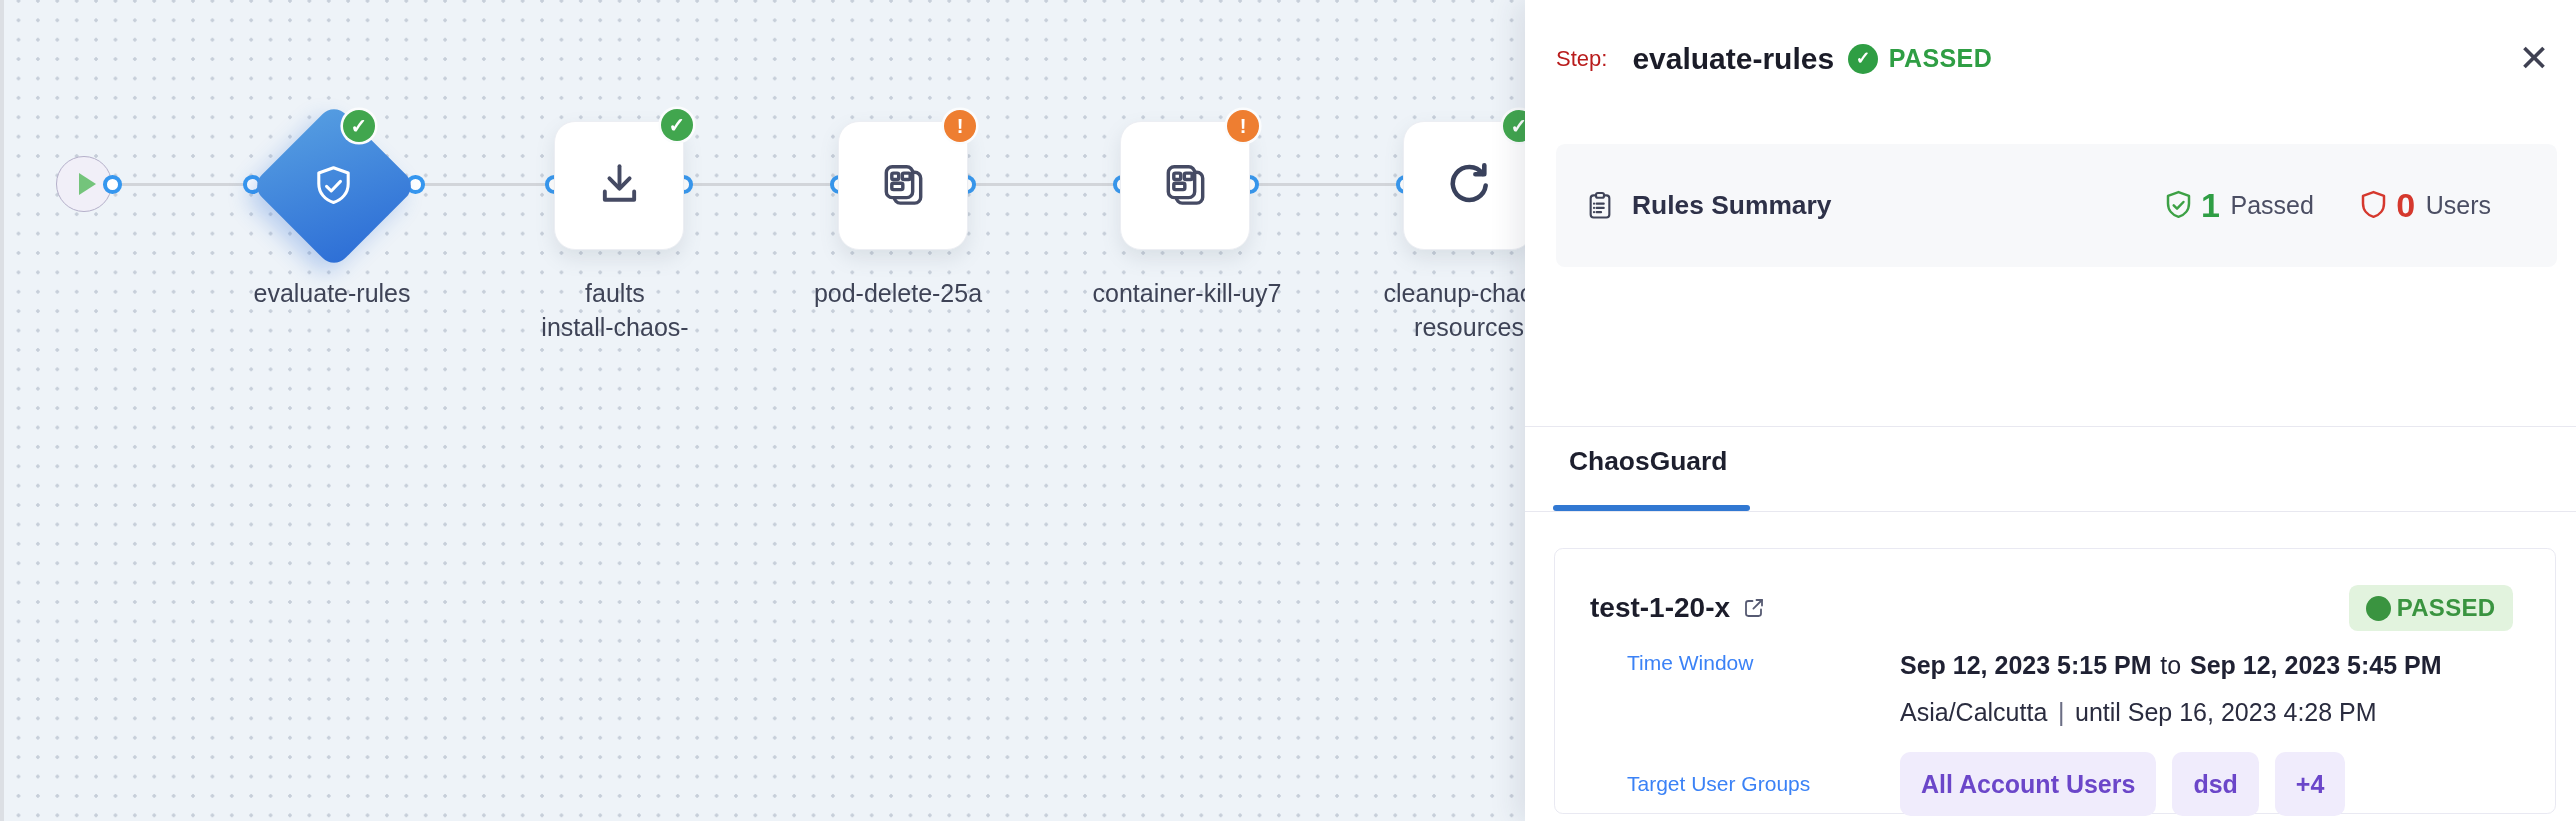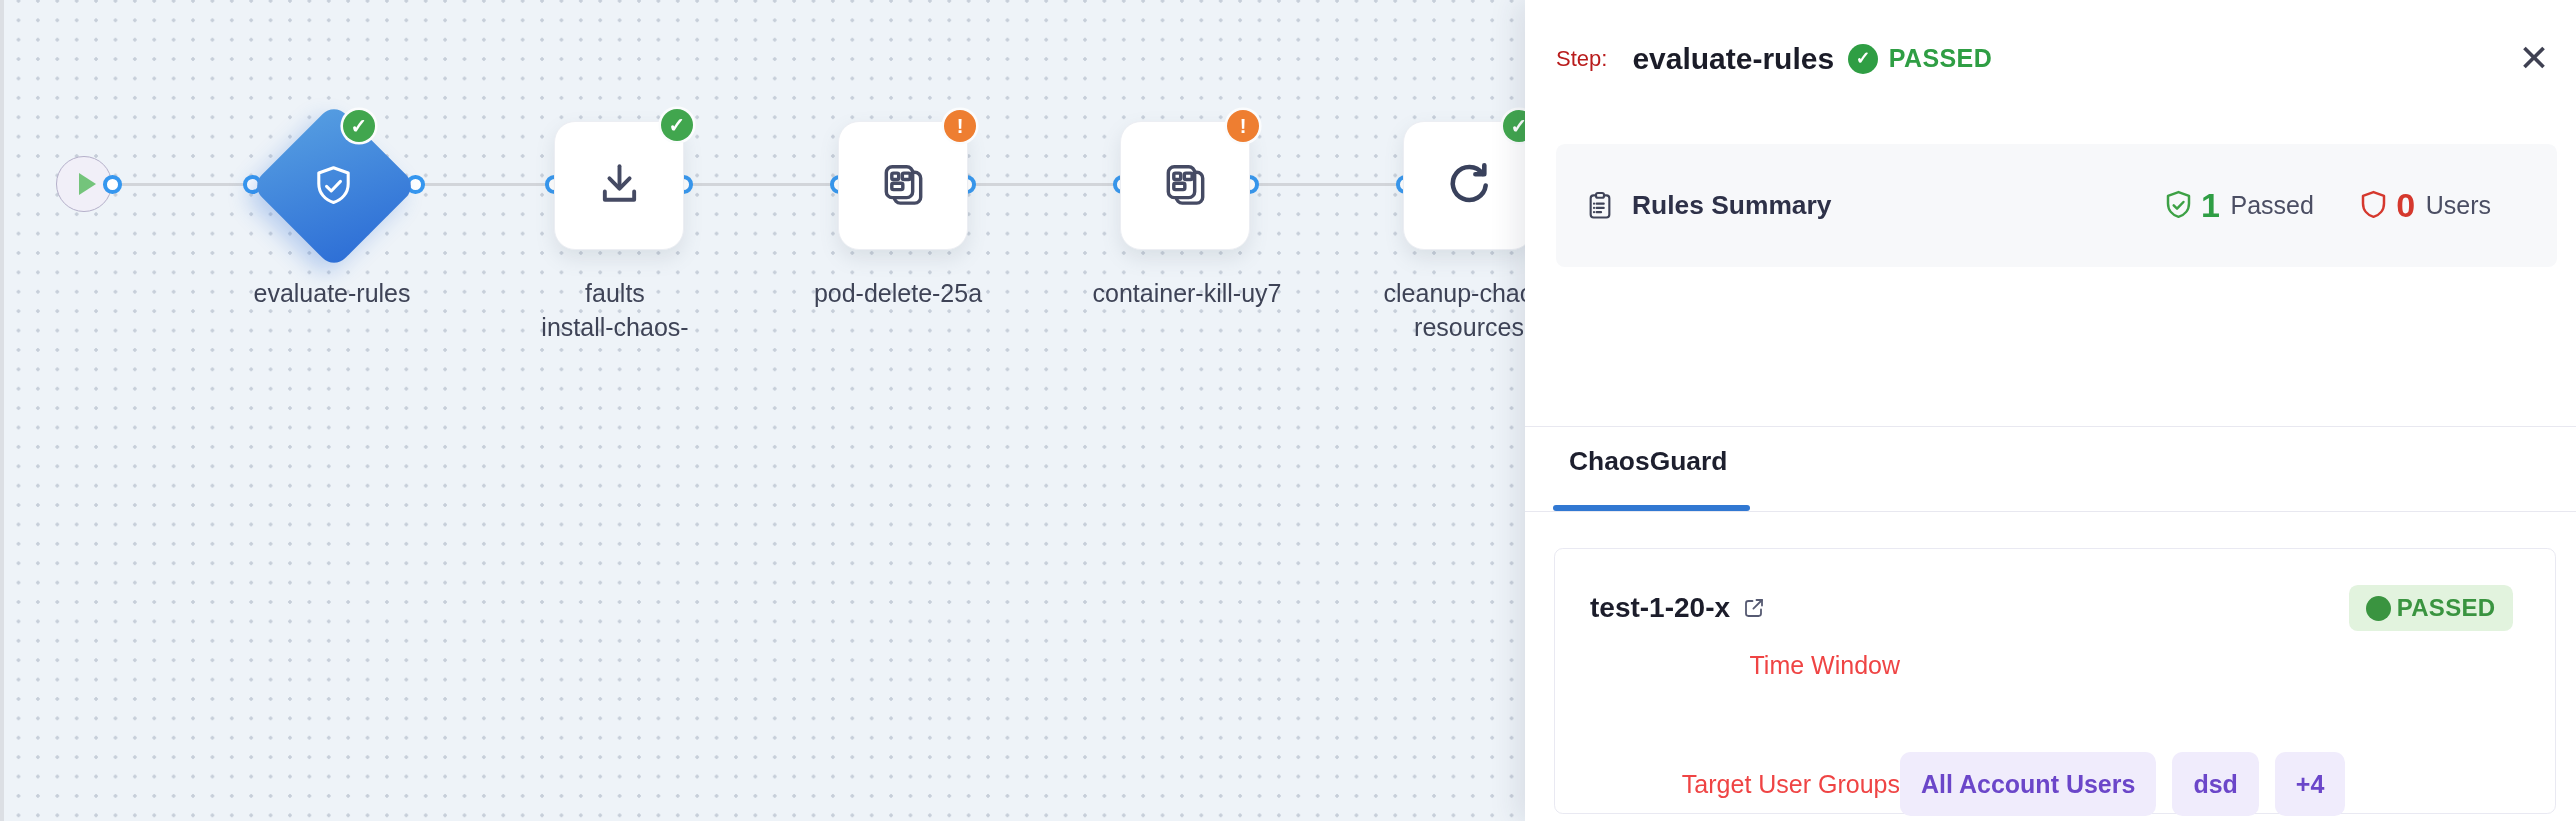--- a/index.html
+++ b/index.html
@@ -78,21 +78,21 @@
         border:0.9px solid #e9e9f2;border-radius:8.8px;box-sizing:border-box;}
   .card-title-row{position:absolute;left:35px;top:25px;right:42px;display:flex;align-items:center;margin-top:11px;}
   .card-title{font-size:28px;font-weight:700;color:#1c1d2b;}
   .ext-link{margin-left:12.3px;display:inline-flex;cursor:pointer;}
   .passed-pill{margin-left:auto;height:46px;padding:0 17.6px;border-radius:8.8px;background:#e2f3de;
         display:flex;align-items:center;}
   .pill-dot{width:25px;height:25px;border-radius:50%;background:#3a9440;margin-right:5.3px;}
   .pill-text{font-size:24px;font-weight:700;color:#3a9440;letter-spacing:0.3px;}
 
   .card-row{position:absolute;left:72px;display:flex;}
-  .row-label{width:273px;font-size:25px;color:#ef4444;text-align:right;}
+  .row-label{width:273px;font-size:21px;color:#3b82f6;}
   .tw-line1{font-size:25px;color:#1f2133;font-weight:700;}
   .tw-line1 .to-word{font-weight:400;margin:0 8.8px;}
   .tw-line2{margin-top:17.6px;font-size:25px;color:#2a2c3f;font-weight:400;}
   .tw-sep{margin:0 10.6px;color:#6b6e84;}
   .groups{display:flex;align-items:center;gap:16px;}
   .group-pill{height:64px;padding:0 21px;border-radius:10.6px;background:#f0ecfc;color:#6b46c9;
         font-weight:700;font-size:25px;display:flex;align-items:center;}
 </style>
 </head>
 <body>
@@ -266,20 +266,28 @@
           </svg>
         </span>
         <span class="passed-pill">
           <span class="pill-dot"></span>
           <span class="pill-text">PASSED</span>
         </span>
       </div>
 
       <div class="card-row" style="top:102px">
         <span class="row-label">Time Window</span>
+        <span>
+          <span class="tw-line1">
+            <span>Sep 12, 2023 5:15 PM</span><span class="to-word">to</span><span>Sep 12, 2023 5:45 PM</span>
+          </span>
+          <span class="tw-line2" style="display:block">
+            <span>Asia/Calcutta</span><span class="tw-sep">|</span><span>until Sep 16, 2023 4:28 PM</span>
+          </span>
+        </span>
       </div>
 
       <div class="card-row" style="top:203px;align-items:center">
         <span class="row-label">Target User Groups</span>
         <span class="groups">
           <span class="group-pill">All Account Users</span>
           <span class="group-pill">dsd</span>
           <span class="group-pill">+4</span>
         </span>
       </div>

